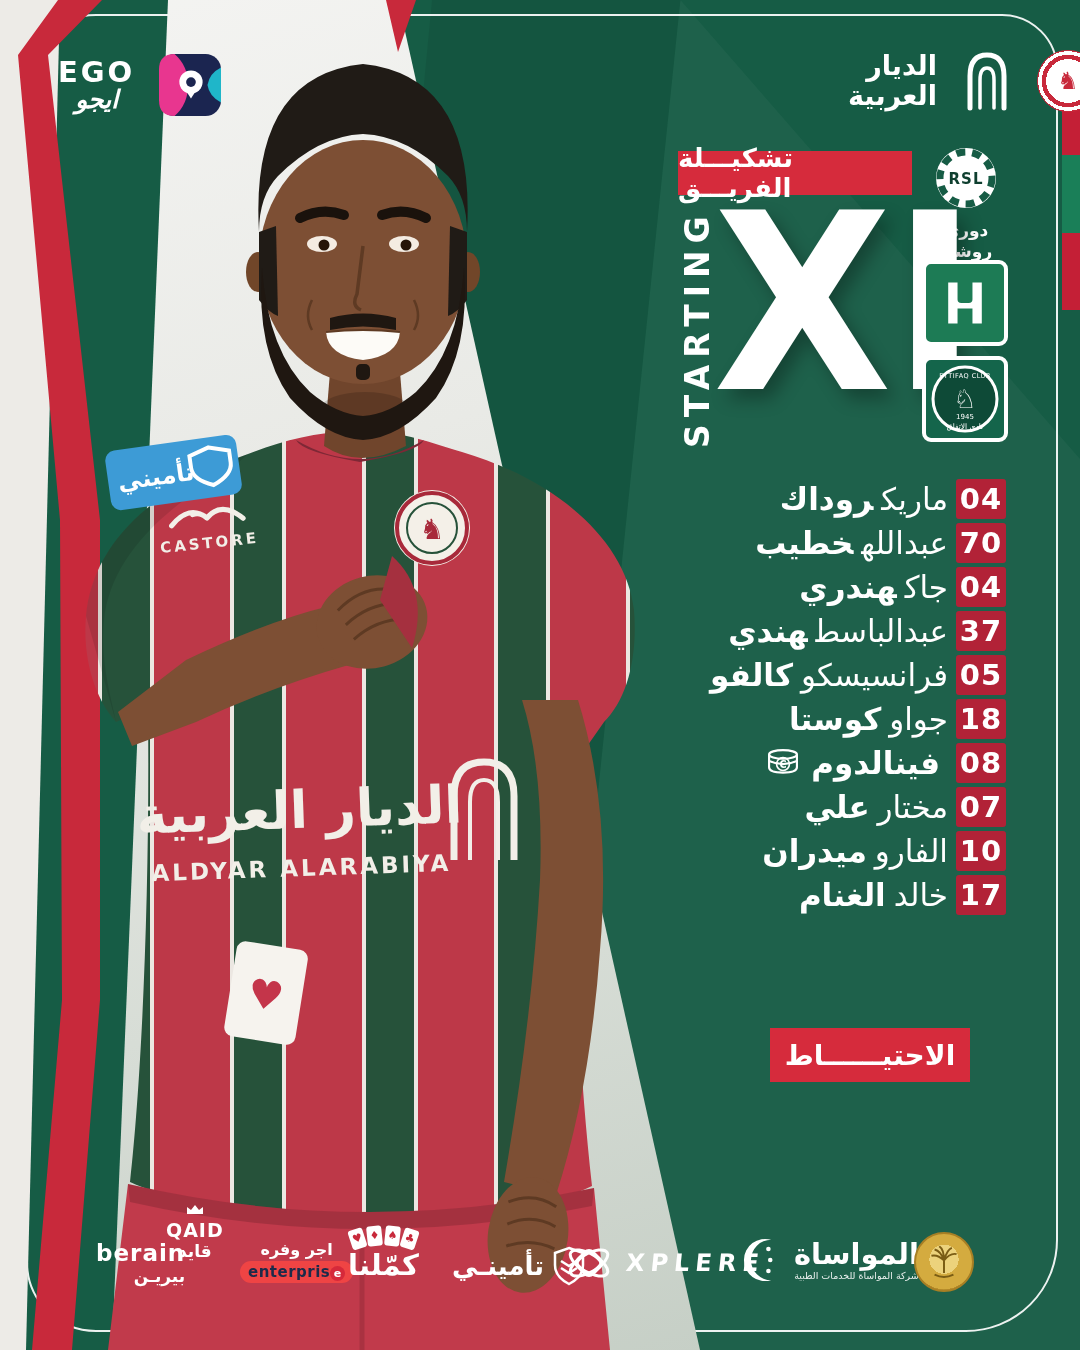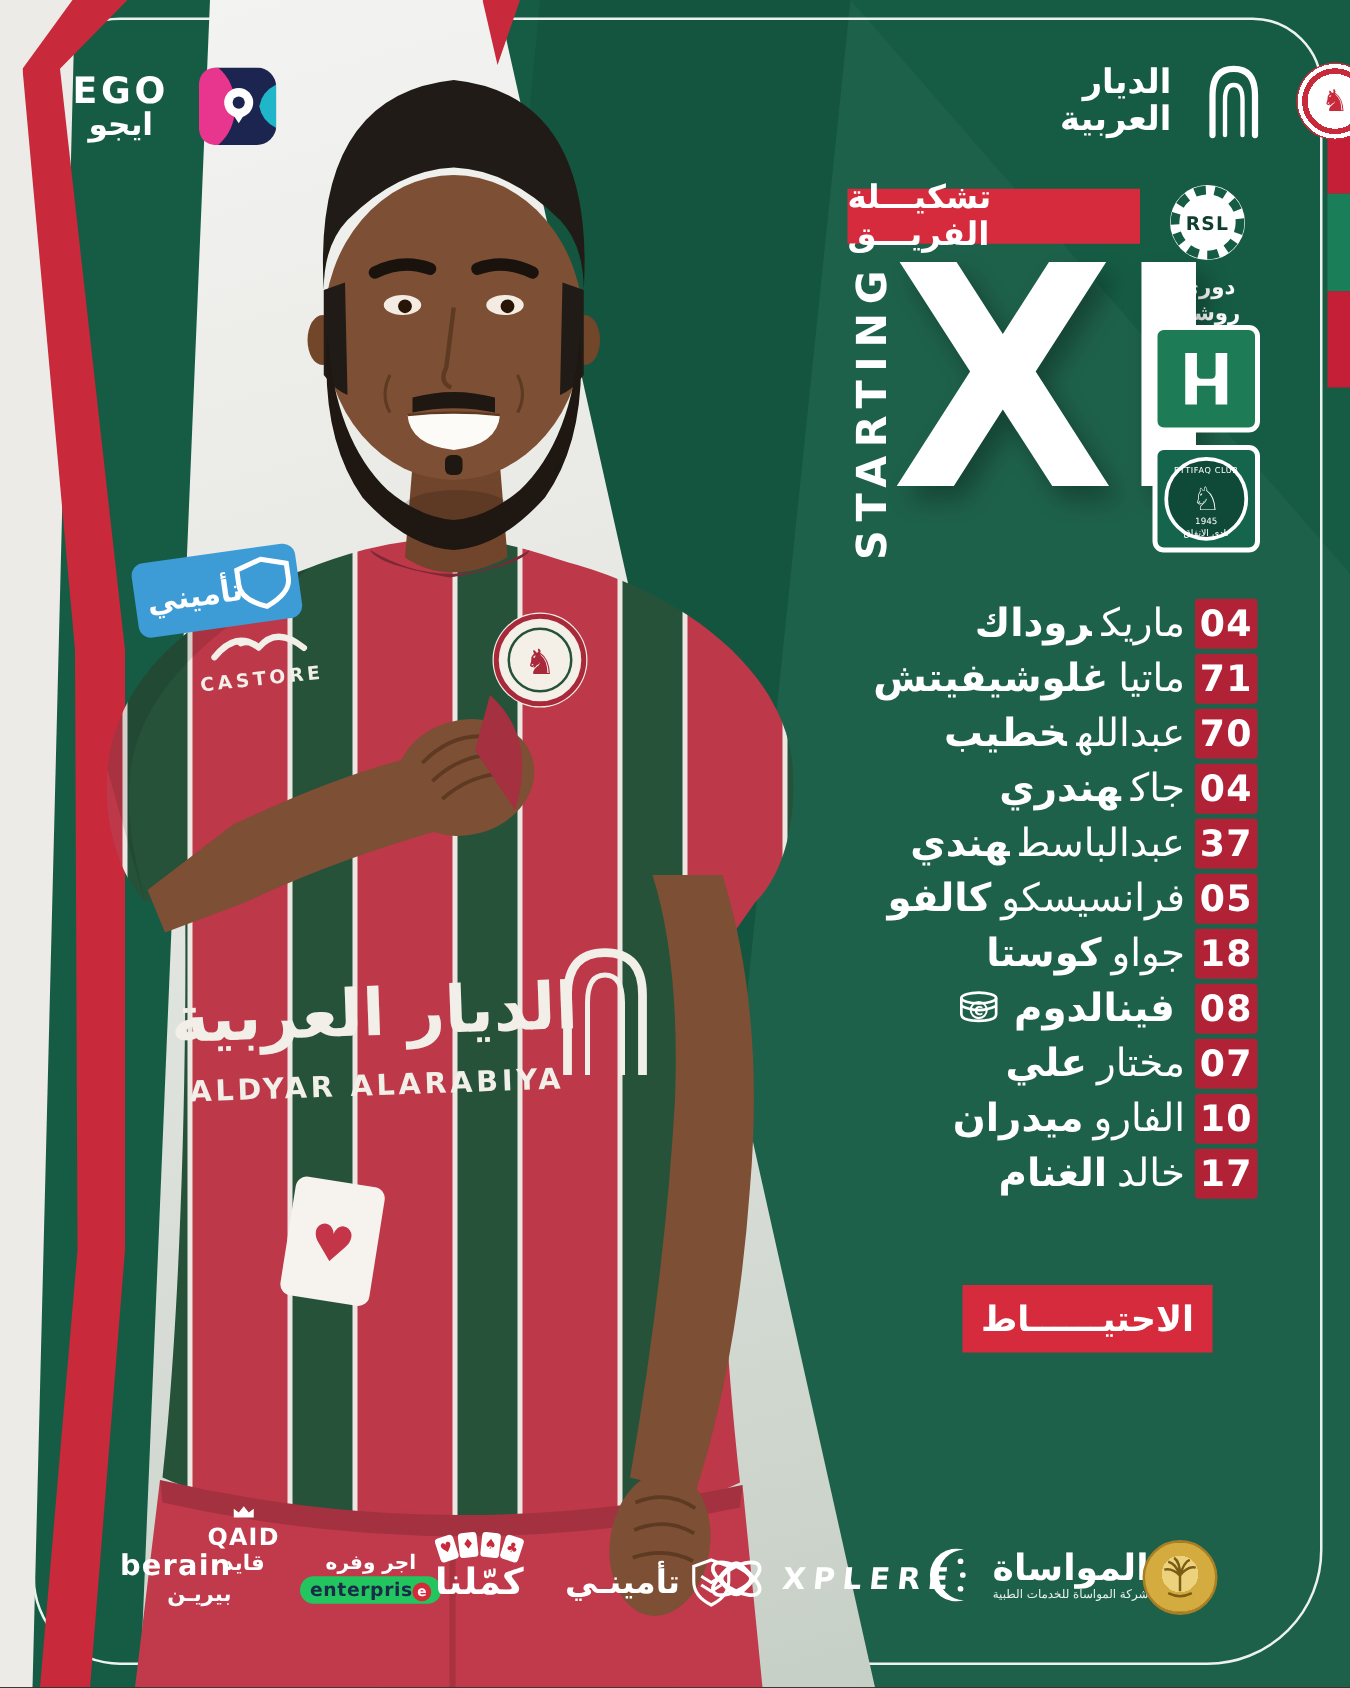--- a/index.html
+++ b/index.html
@@ -29,21 +29,21 @@
                   clip-path:polygon(386px 0,416px 0,398px 52px);}
   .player-svg{position:absolute;left:0;top:0;z-index:3;pointer-events:none;}
 
   
   .edge-block{position:absolute;right:0;width:18px;z-index:2;}
 
   
   .ego{position:absolute;left:58px;top:54px;z-index:5;display:flex;align-items:center;gap:24px;}
   .ego-text{text-align:center;font-weight:800;line-height:1.05;}
   .ego-en{font-size:29px;letter-spacing:3px;}
-  .ego-ar{font-size:25px;}
+  .ego-ar{font-size:25px;font-style:italic;}
   .aldyar{position:absolute;left:848px;top:50px;z-index:5;display:flex;align-items:center;gap:28px;}
   .aldyar-text{text-align:right;font-weight:800;font-size:27px;line-height:1.1;}
   .round-badge{width:62px;height:62px;border-radius:50%;
     background:radial-gradient(circle,#fff 0 50%,#c8293b 50% 60%,#fff 60% 68%,#c8293b 68% 88%,#fff 88% 100%);
     display:flex;align-items:center;justify-content:center;}
   .round-badge span{color:#c8293b;font-size:24px;line-height:1;}
 
   
   .banner{position:absolute;z-index:5;background:#d62b3c;display:flex;align-items:center;justify-content:center;
           font-weight:800;color:#fff;}
@@ -84,21 +84,21 @@
   
   .sponsor{position:absolute;z-index:6;color:#fff;text-align:center;}
   .sp-berain{left:96px;top:1240px;text-align:right;}
   .sp-berain .l1{font-size:23px;font-weight:800;letter-spacing:1px;}
   .sp-berain .l2{font-size:17px;font-weight:700;letter-spacing:4px;}
   .sp-qaid{left:166px;top:1200px;}
   .sp-qaid .l1{font-size:19px;font-weight:800;letter-spacing:1px;}
   .sp-qaid .l2{font-size:17px;font-weight:800;letter-spacing:2px;}
   .sp-ent{left:240px;top:1240px;}
   .sp-ent .l1{font-size:16px;font-weight:800;margin-bottom:2px;}
-  .ent-box{background:#22c55e;color:#1c2b4a;border-radius:11px;padding:2px 8px;font-weight:800;font-size:15px;letter-spacing:.5px;}
+  .ent-box{background:#ef4444;color:#1c2b4a;border-radius:11px;padding:2px 8px;font-weight:800;font-size:15px;letter-spacing:.5px;}
   .ent-e{background:#d6293a;color:#fff;border-radius:50%;display:inline-block;width:15px;height:15px;line-height:15px;text-align:center;font-size:11px;}
   .sp-kam{left:348px;top:1226px;}
   .cards{display:flex;gap:3px;justify-content:center;margin-bottom:2px;}
   .card{width:15px;height:20px;background:#fff;border-radius:3px;color:#c8293b;font-size:11px;line-height:20px;text-align:center;display:inline-block;}
   .card.r1{transform:rotate(-18deg) translateY(3px);}
   .card.r2{transform:rotate(-6deg);}
   .card.r3{transform:rotate(6deg);}
   .card.r4{transform:rotate(18deg) translateY(3px);}
   .sp-kam .l1{font-size:29px;font-weight:800;}
   .sp-tam{left:452px;top:1246px;display:flex;align-items:center;gap:8px;}
@@ -277,24 +277,20 @@
     </svg>
   </div>
 
   <div class="players">
 
     <div class="prow">
       <div class="pname" dir="rtl"><span class="pfirst">ماريك</span><span class="plast">روداك</span></div>
       <div class="pnum">04</div>
     </div>
     <div class="prow">
-      <div class="pname" dir="rtl"><span class="pfirst">ماتيا</span><span class="plast">غلوشيفيتش</span></div>
-      <div class="pnum">71</div>
-    </div>
-    <div class="prow">
       <div class="pname" dir="rtl"><span class="pfirst">عبدالله</span><span class="plast">خطيب</span></div>
       <div class="pnum">70</div>
     </div>
     <div class="prow">
       <div class="pname" dir="rtl"><span class="pfirst">جاك</span><span class="plast">هندري</span></div>
       <div class="pnum">04</div>
     </div>
     <div class="prow">
       <div class="pname" dir="rtl"><span class="pfirst">عبدالباسط</span><span class="plast">هندي</span></div>
       <div class="pnum">37</div>

